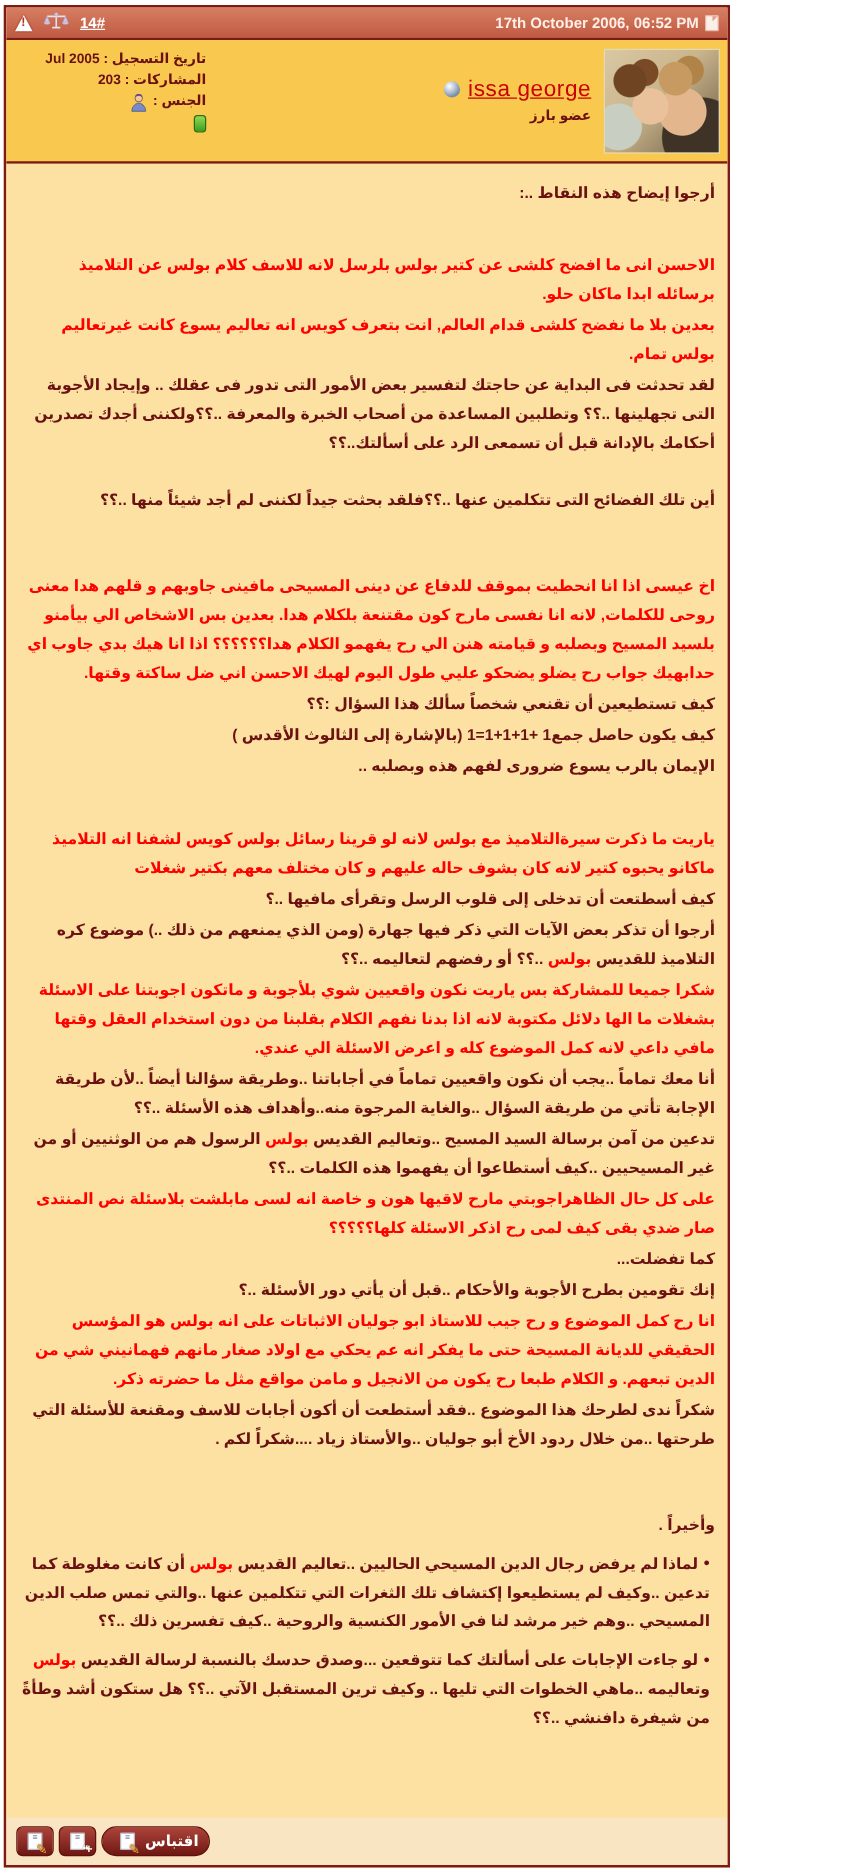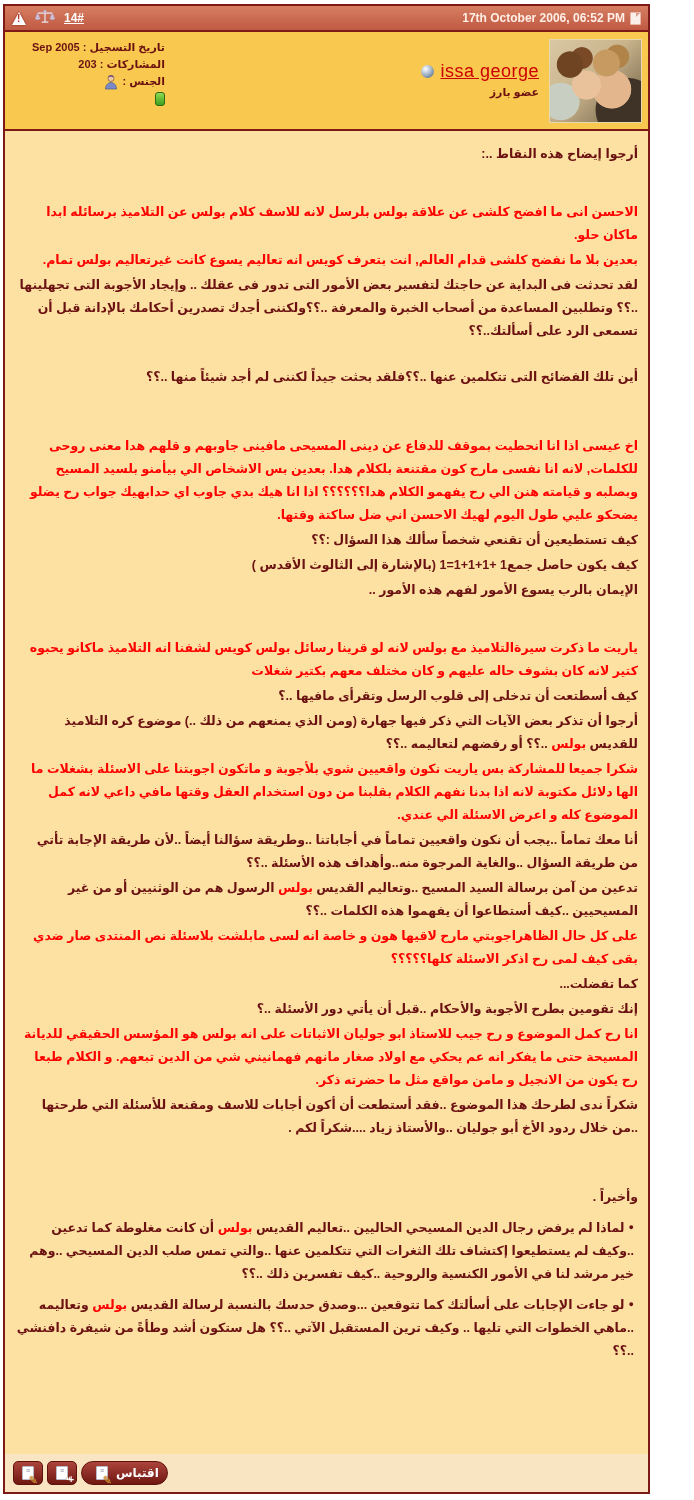--- a/index.html
+++ b/index.html
@@ -11,21 +11,21 @@
     --dark-text:#6B1111;
     --red-text:#FF0000;
     --blue-sig:#3333CC;
     --eng-sig:#7B0A0A;
     --username:#CC0000;
     --btn-dark:#8E2A22;
   }
   *{margin:0;padding:0;box-sizing:border-box;}
   html,body{background:#fff;}
   body{font-family:"Liberation Sans","DejaVu Sans",sans-serif;width:694px;height:1500px;overflow:hidden;}
-  .page{width:650px;height:1500px;padding:4px 0 6px 3px;background:#fff;}
+  .page{width:584px;height:1500px;padding:4px 0 6px 3px;background:#fff;}
   .frame{width:100%;height:100%;border:2px solid var(--frame-border);display:flex;flex-direction:column;overflow:hidden;background:var(--body-bg);}
 
   
   .post-header{height:26px;flex:0 0 26px;background:linear-gradient(#D67E63,#C05A42);border-bottom:2px solid var(--frame-border);display:flex;align-items:center;padding:0 7px;color:var(--header-text);font-size:12px;font-weight:bold;}
   .header-left{display:flex;align-items:center;gap:9px;}
   .header-right{margin-left:auto;display:flex;align-items:center;gap:5px;}
   .tri{width:0;height:0;border-left:7px solid transparent;border-right:7px solid transparent;border-bottom:13px solid #fff;position:relative;filter:drop-shadow(0 0 1px #8a2a1c);cursor:pointer;}
   .tri::after{content:"!";position:absolute;left:-2px;top:1px;font-size:10px;font-weight:bold;color:#B53224;}
   .post-number{color:#fff;text-decoration:underline;cursor:pointer;}
   .page-icon{width:11px;height:13px;background:#FBEFEA;border:1px solid #E8B9A8;border-radius:1px;position:relative;}
@@ -101,21 +101,21 @@
         <a class="post-number">14#</a>
       </div>
       <div class="header-right">
         <span>17th October 2006, 06:52 PM</span>
         <span class="page-icon"></span>
       </div>
     </div>
 
     <div class="user-row">
       <div class="user-stats">
-        <span class="stat-row">تاريخ التسجيل : Sep 2005</span>
+        <span class="stat-row">تاريخ التسجيل : Jul 2005</span>
         <span class="stat-row">المشاركات : 203</span>
         <span class="stat-row gender-row">
           <span>الجنس :</span>
           <svg class="person-svg" viewBox="0 0 16 16">
             <circle cx="8" cy="4.5" r="3" fill="#F0C8A0" stroke="#7A5A3A" stroke-width="0.7"></circle>
             <path d="M8 1.2 C5.5 1.2 5 3 5.4 3.6 C6.2 2.4 9.8 2.4 10.6 3.6 C11 3 10.5 1.2 8 1.2 Z" fill="#6A4A8A"></path>
             <path d="M2.5 15 C2.5 10.5 6 8.5 8 8.5 C10 8.5 13.5 10.5 13.5 15 Z" fill="#7A8AC8" stroke="#4A5A88" stroke-width="0.7"></path>
           </svg>
         </span>
         <span class="online-row">
@@ -128,28 +128,28 @@
           <a class="username">issa george</a>
         </div>
         <div class="user-title">عضو بارز</div>
       </div>
       <div class="avatar"></div>
     </div>
 
     <div class="post-body">
       <div>
           <div class="para"><span class="seg-dark">أرجوا إيضاح هذه النقاط ..:</span></div>
-          <div class="para" style="margin-top: 35px;"><span class="seg-red">الاحسن انى ما افضح كلشى عن علاقة بولس بلرسل لانه للاسف كلام بولس عن التلاميذ برسائله ابدا ماكان حلو.</span></div>
+          <div class="para" style="margin-top: 35px;"><span class="seg-red">الاحسن انى ما افضح كلشى عن كتير بولس بلرسل لانه للاسف كلام بولس عن التلاميذ برسائله ابدا ماكان حلو.</span></div>
           <div class="para"><span class="seg-red">بعدين بلا ما نفضح كلشى قدام العالم, انت بتعرف كويس انه تعاليم يسوع كانت غيرتعاليم بولس تمام.</span></div>
           <div class="para"><span class="seg-dark">لقد تحدثت فى البداية عن حاجتك لتفسير بعض الأمور التى تدور فى عقلك .. وإيجاد الأجوبة التى تجهلينها ..؟؟ وتطلبين المساعدة من أصحاب الخبرة والمعرفة ..؟؟ولكننى أجدك تصدرين أحكامك بالإدانة قبل أن تسمعى الرد على أسألتك..؟؟</span></div>
           <div class="para" style="margin-top: 23px;"><span class="seg-dark">أين تلك الفضائح التى تتكلمين عنها ..؟؟فلقد بحثت جيداً لكننى لم أجد شيئاً منها ..؟؟</span></div>
           <div class="para" style="margin-top: 46px;"><span class="seg-red">اخ عيسى اذا انا انحطيت بموقف للدفاع عن دينى المسيحى مافينى جاوبهم و قلهم هدا معنى روحى للكلمات, لانه انا نفسى مارح كون مقتنعة بلكلام هدا. بعدين بس الاشخاص الي بيأمنو بلسيد المسيح وبصلبه و قيامته هنن الي رح يفهمو الكلام هدا؟؟؟؟؟؟ اذا انا هيك بدي جاوب اي حدابهيك جواب رح يضلو يضحكو عليي طول اليوم لهيك الاحسن اني ضل ساكتة وقتها.</span></div>
           <div class="para"><span class="seg-dark">كيف تستطيعين أن تقنعي شخصاً سألك هذا السؤال :؟؟</span></div>
           <div class="para"><span class="seg-dark">كيف يكون حاصل جمع1 +1+1+1=1 (بالإشارة إلى الثالوث الأقدس )</span></div>
-          <div class="para"><span class="seg-dark">الإيمان بالرب يسوع الأمور لفهم هذه الأمور ..</span></div>
+          <div class="para"><span class="seg-dark">الإيمان بالرب يسوع ضرورى لفهم هذه وبصلبه ..</span></div>
           <div class="para" style="margin-top: 35px;"><span class="seg-red">ياريت ما ذكرت سيرةالتلاميذ مع بولس لانه لو قرينا رسائل بولس كويس لشفنا انه التلاميذ ماكانو يحبوه كتير لانه كان بشوف حاله عليهم و كان مختلف معهم بكتير شغلات</span></div>
           <div class="para"><span class="seg-dark">كيف أسطتعت أن تدخلى إلى قلوب الرسل وتقرأى مافيها ..؟</span></div>
           <div class="para"><span class="seg-dark">أرجوا أن تذكر بعض الآيات التي ذكر فيها جهارة (ومن الذي يمنعهم من ذلك ..) موضوع كره التلاميذ للقديس </span><span class="seg-red">بولس</span><span class="seg-dark"> ..؟؟ أو رفضهم لتعاليمه ..؟؟</span></div>
           <div class="para"><span class="seg-red">شكرا جميعا للمشاركة بس ياريت نكون واقعيين شوي بلأجوبة و ماتكون اجوبتنا على الاسئلة بشغلات ما الها دلائل مكتوبة لانه اذا بدنا نفهم الكلام بقلبنا من دون استخدام العقل وقتها مافي داعي لانه كمل الموضوع كله و اعرض الاسئلة الي عندي.</span></div>
           <div class="para"><span class="seg-dark">أنا معك تماماً ..يجب أن نكون واقعيين تماماً في أجاباتنا ..وطريقة سؤالنا أيضاً ..لأن طريقة الإجابة تأتي من طريقة السؤال ..والغاية المرجوة منه..وأهداف هذه الأسئلة ..؟؟</span></div>
           <div class="para"><span class="seg-dark">تدعين من آمن برسالة السيد المسيح ..وتعاليم القديس </span><span class="seg-red">بولس</span><span class="seg-dark"> الرسول هم من الوثنيين أو من غير المسيحيين ..كيف أستطاعوا أن يفهموا هذه الكلمات ..؟؟</span></div>
           <div class="para"><span class="seg-red">على كل حال الظاهراجوبتي مارح لاقيها هون و خاصة انه لسى مابلشت بلاسئلة نص المنتدى صار ضدي بقى كيف لمى رح اذكر الاسئلة كلها؟؟؟؟؟</span></div>
           <div class="para"><span class="seg-dark">كما تفضلت...</span></div>
           <div class="para"><span class="seg-dark">إنك تقومين بطرح الأجوبة والأحكام ..قبل أن يأتي دور الأسئلة ..؟</span></div>
           <div class="para"><span class="seg-red">انا رح كمل الموضوع و رح جيب للاستاذ ابو جوليان الاثباتات على انه بولس هو المؤسس الحقيقي للديانة المسيحة حتى ما يفكر انه عم يحكي مع اولاد صغار مانهم فهمانيني شي من الدين تبعهم. و الكلام طبعا رح يكون من الانجيل و مامن مواقع مثل ما حضرته ذكر.</span></div>

